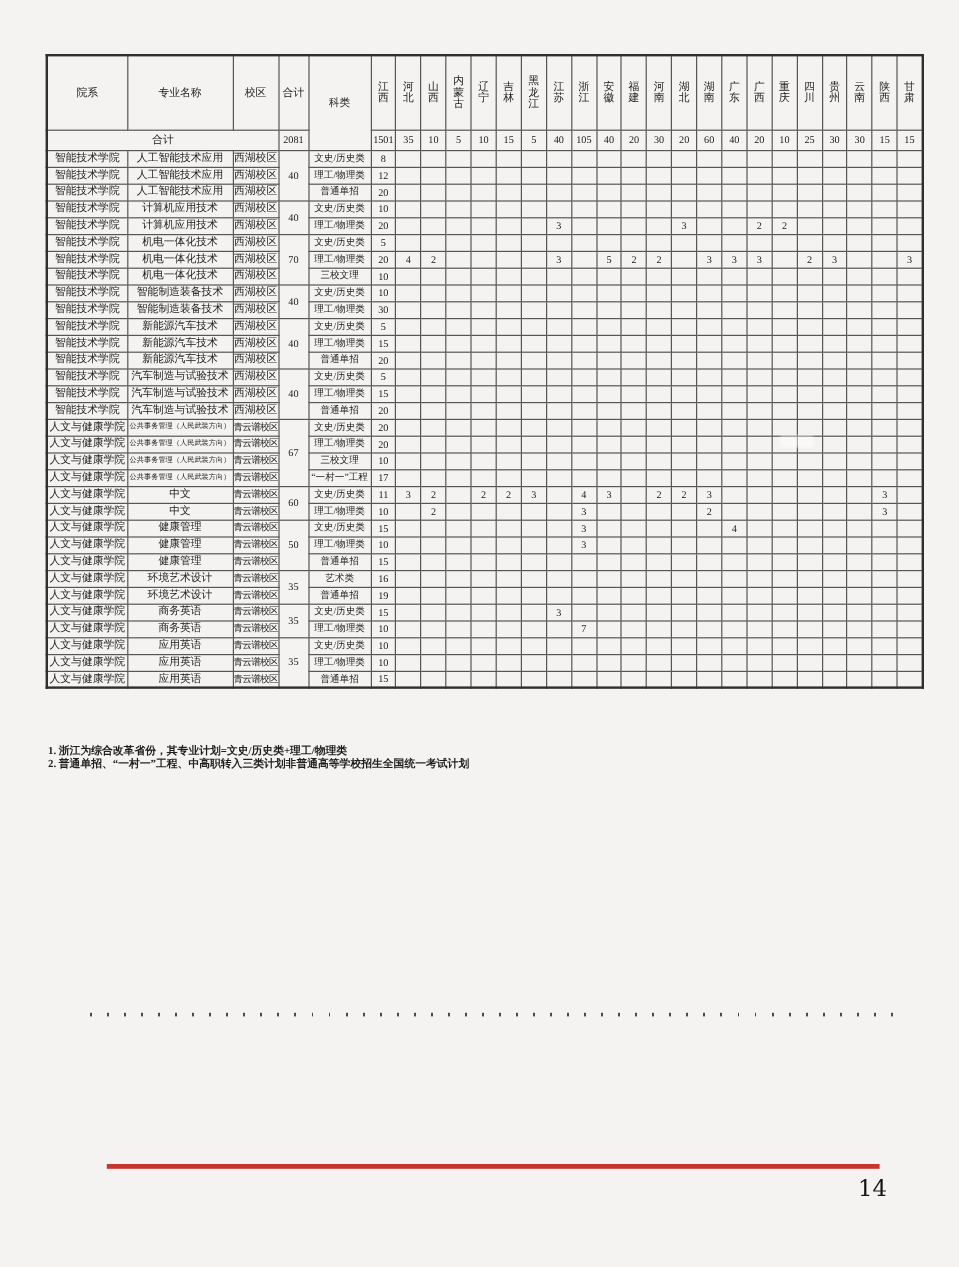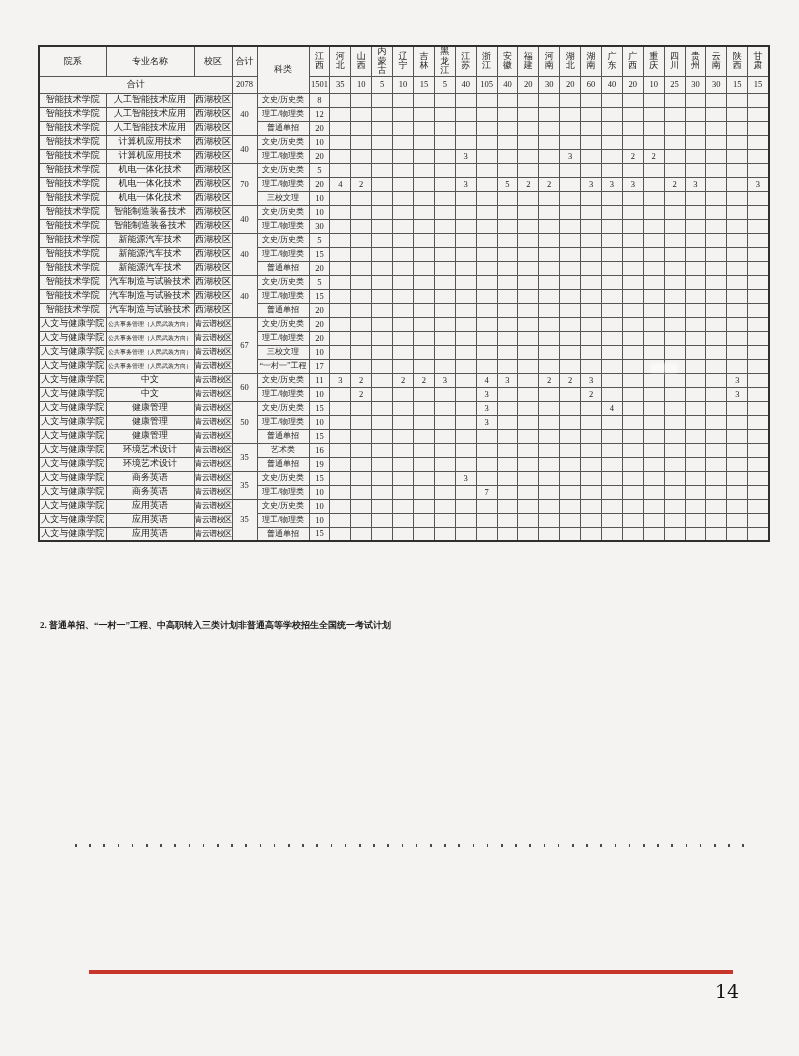--- a/index.html
+++ b/index.html
@@ -7,21 +7,21 @@
        font-family:"Liberation Serif","DejaVu Serif",serif;}
   .plan{position:absolute;left:38px;top:45px;width:730px;border-collapse:collapse;
         table-layout:fixed;border:2px solid #2f2f2f;}
   .plan td{border:1px solid #565656;padding:0;text-align:center;vertical-align:middle;
         font-size:9px;color:#1b1b1b;line-height:1.05;overflow:hidden;white-space:nowrap;}
   .plan tr{height:14px;}
   .plan tr.head{height:30px;}
   .plan tr.sum{height:17px;}
   .plan tr.gstart td{border-top:1.6px solid #2e2e2e;}
   .plan td.hc{font-size:9px;}
-  .plan td.wrap{white-space:normal;line-height:9.5px;padding:0 1px;text-align:center;}
+  .plan td.wrap{white-space:normal;line-height:9.5px;padding:16px 1px;text-align:center;}
   .plan td.num{font-size:8.5px;}
   .plan td.cat{font-size:8px;margin-top:48px;}
   .plan td.sm{font-size:6px;}
   .plan td.sm5{font-size:8px;letter-spacing:-0.6px;}
   .notes{position:absolute;left:40px;top:620px;width:700px;font-size:9px;font-weight:bold;
          color:#1f1f1f;line-height:10.8px;}
   .dotted{position:absolute;left:75px;top:844px;width:670px;height:3px;
           background:repeating-linear-gradient(to right,#4a4a4a 0 1.6px,transparent 1.6px 14.2px);}
   .redline{position:absolute;left:89px;top:970px;width:644px;height:3.5px;background:#c8352a;}
   .pagenum{position:absolute;left:703px;top:980px;width:48px;text-align:center;
@@ -87,21 +87,21 @@
         <td class="hc wrap">广西</td>
         <td class="hc wrap">重庆</td>
         <td class="hc wrap">四川</td>
         <td class="hc wrap">贵州</td>
         <td class="hc wrap">云南</td>
         <td class="hc wrap">陕西</td>
         <td class="hc wrap">甘肃</td>
       </tr>
       <tr class="sum">
         <td colspan="3">合计</td>
-        <td class="num">2078</td>
+        <td class="num">2081</td>
         <td class="num">1501</td>
         <td class="num">35</td>
         <td class="num">10</td>
         <td class="num">5</td>
         <td class="num">10</td>
         <td class="num">15</td>
         <td class="num">5</td>
         <td class="num">40</td>
         <td class="num">105</td>
         <td class="num">40</td>
@@ -1023,19 +1023,20 @@
         <td class="num"></td>
         <td class="num"></td>
         <td class="num"></td>
         <td class="num"></td>
         <td class="num"></td>
       </tr>
     </tbody>
   </table>
 
 <div class="notes">
+  <div>1. 浙江为综合改革省份，其专业计划=文史/历史类+理工/物理类</div>
   <div>2. 普通单招、“一村一”工程、中高职转入三类计划非普通高等学校招生全国统一考试计划</div>
 </div>
 
 <div class="wmark"></div>
 <div class="dotted"></div>
 <div class="redline"></div>
 <div class="pagenum">14</div>
 
 </body></html>

